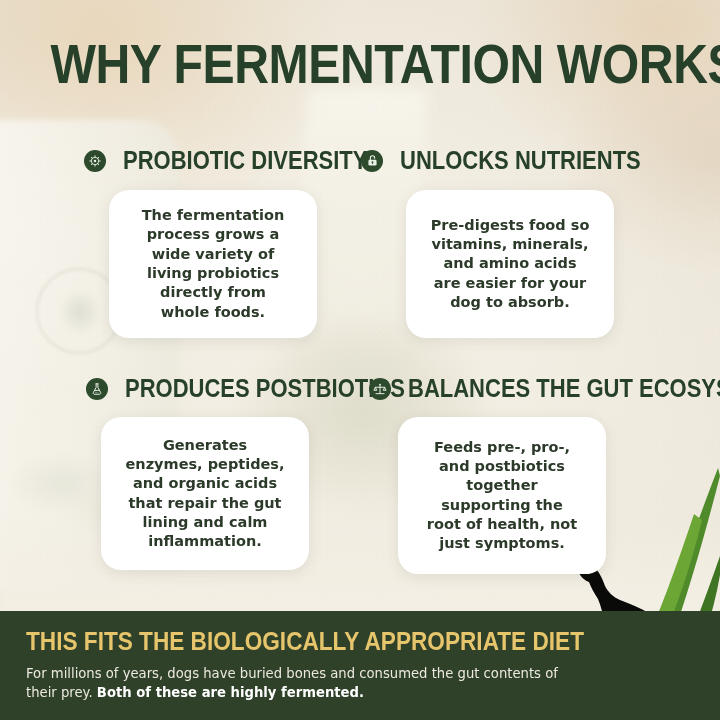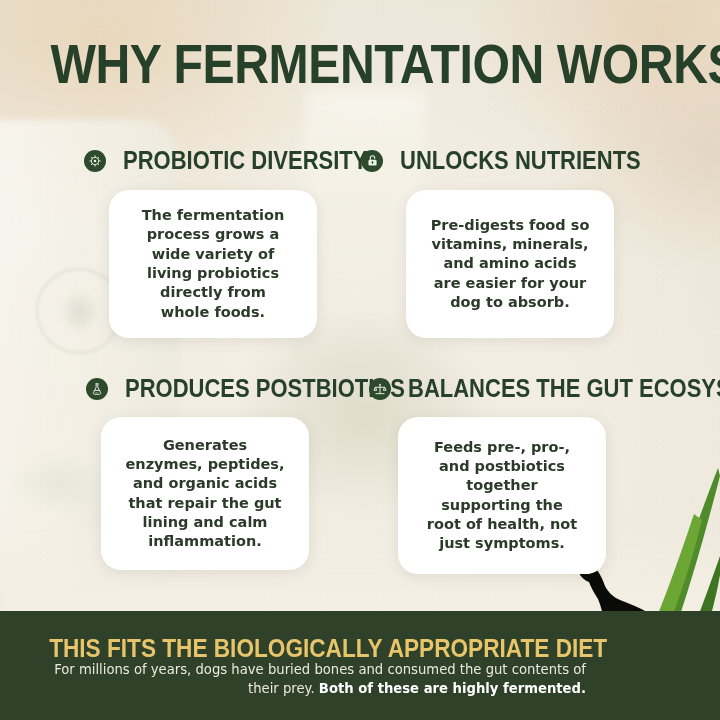--- a/index.html
+++ b/index.html
@@ -179,34 +179,34 @@
 
   #card-1 { left:101px; top:190px; width:208px; height:148px;margin-left:8px; }
   #card-2 { left:406px; top:190px; width:208px; height:148px;align-items:center; }
   #card-3 { left:101px; top:417px; width:208px; height:153px; }
   #card-4 { left:398px; top:417px; width:208px; height:157px; }
 
   
   .footer {
     position:absolute; left:0; bottom:0; width:720px; height:109px;
     background:#2f4129;
-    padding:24px 26px 0 26px;
-    text-align:right;
+    padding:17px 26px 0 26px;
   }
   .footer-title {
     font-family:"Liberation Sans Narrow","Liberation Sans", sans-serif;
     font-weight:bold;
     font-size:26px;
     line-height:1;
     color:#e6c56c;
     transform:scaleX(.87);
     transform-origin:left center;
     white-space:nowrap;
   }
   .footer-body {
+    margin-top:11px;
     font-family:"DejaVu Sans", sans-serif;
     font-size:13.2px;
     line-height:1.42;
     color:#ece9e0;
     max-width:560px;
   }
   .footer-body b { font-weight:bold; color:#ffffff; }
 </style>
 </head>
 <body>

